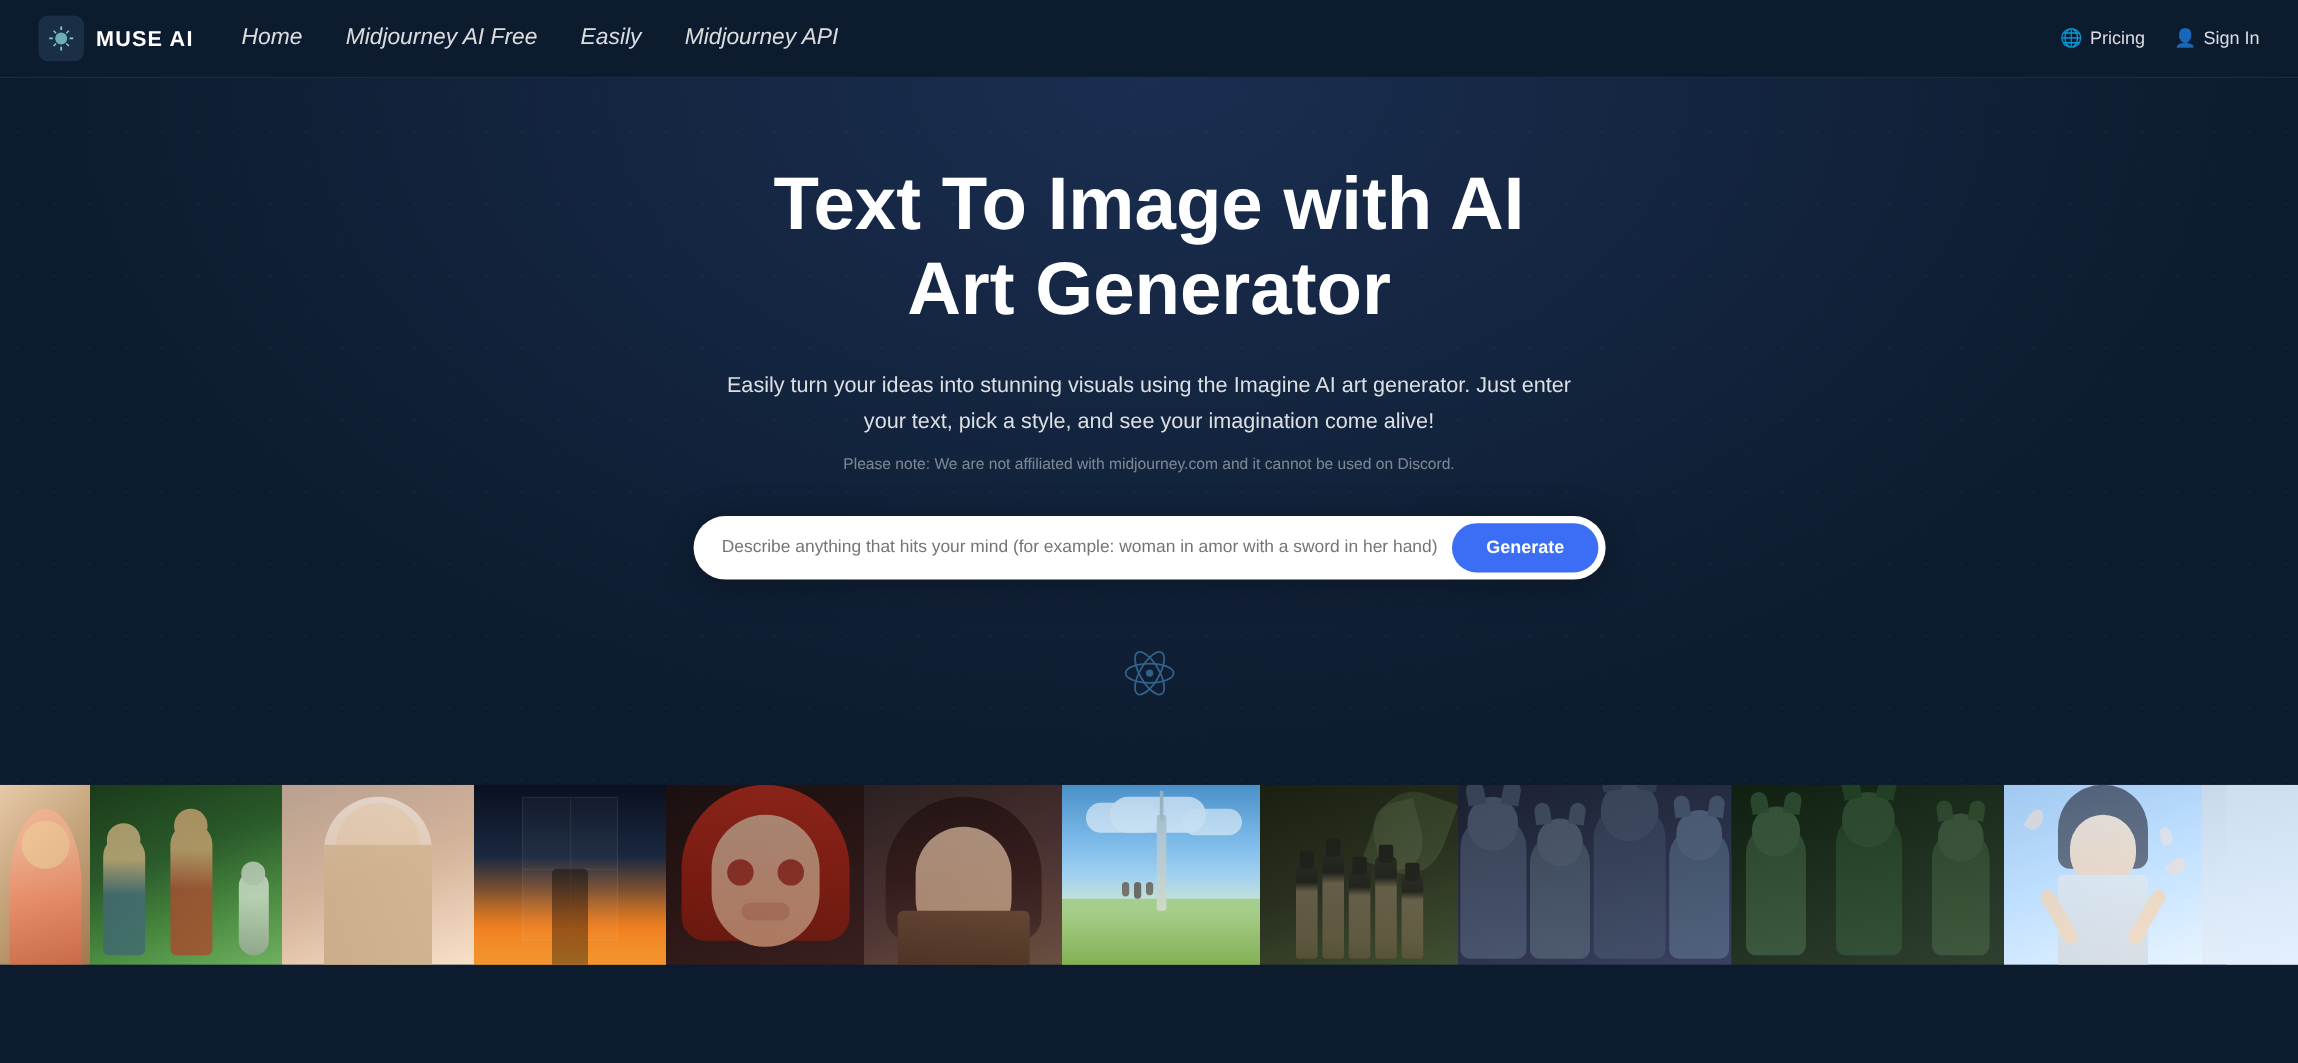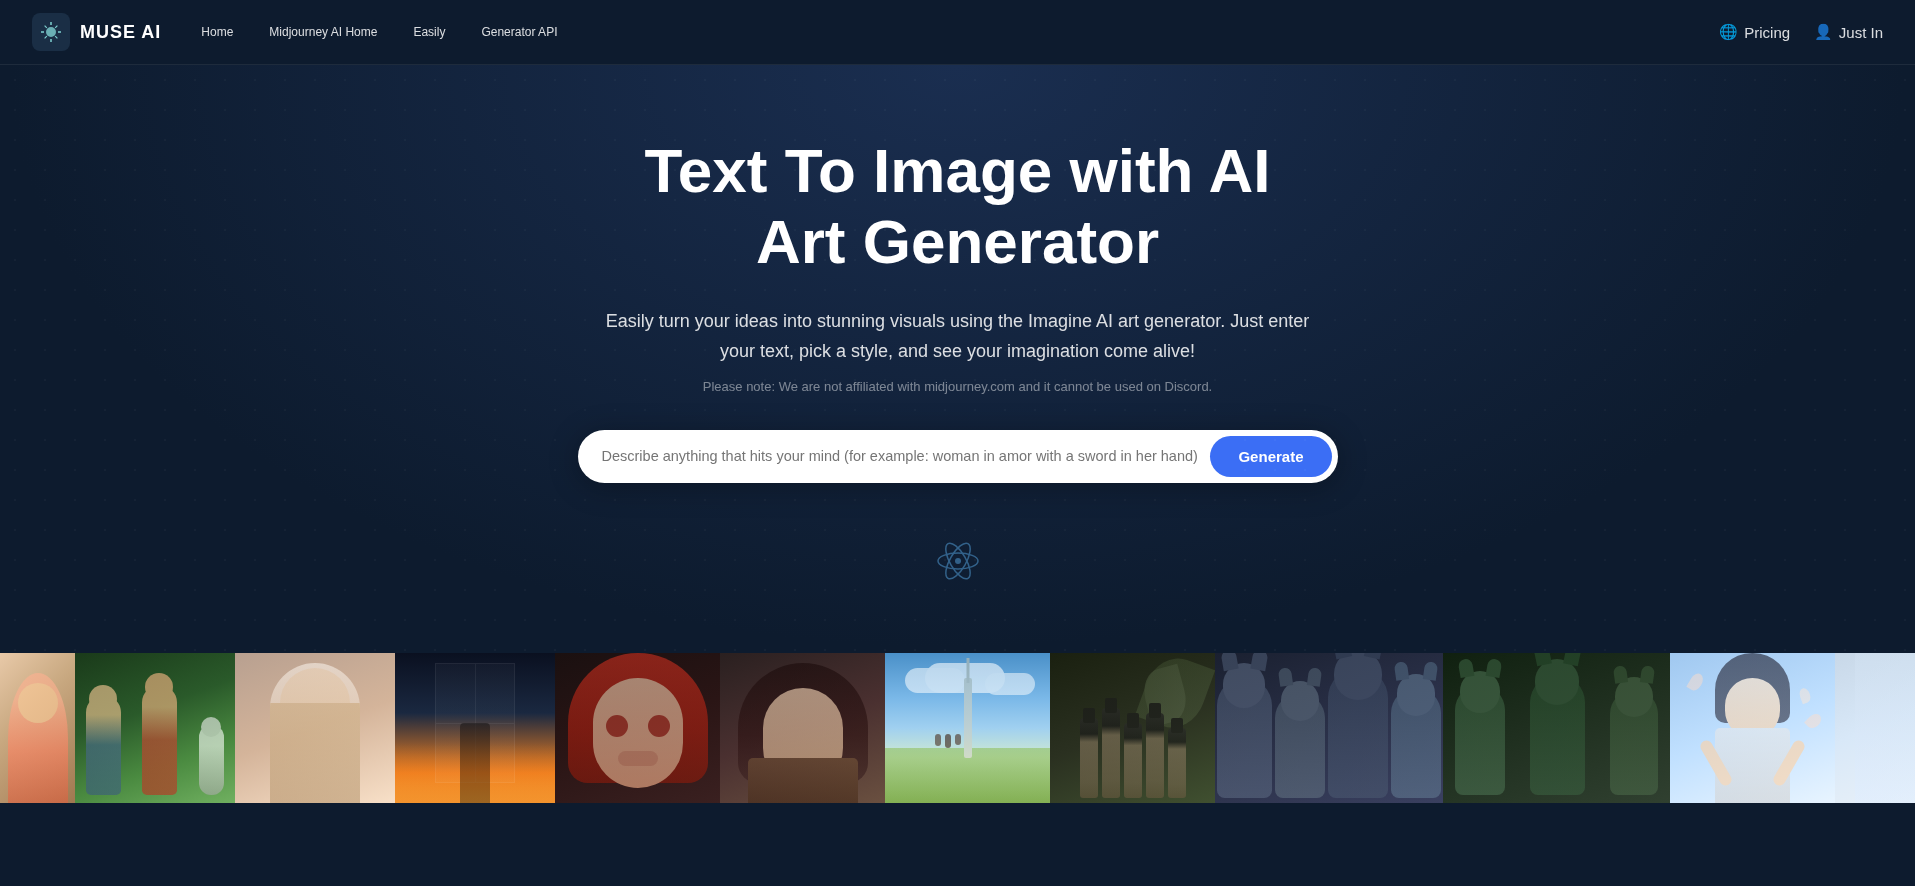--- a/index.html
+++ b/index.html
@@ -47,23 +47,24 @@
       letter-spacing: 1px;
     }
     .nav-links {
       display: flex;
       gap: 36px;
       flex: 1;
     }
     .nav-links a {
       color: rgba(255,255,255,0.85);
       text-decoration: none;
-      font-size: 12px;
+      font-size: 19px;
       font-weight: 400;
       cursor: pointer;
+      font-style: italic;
     }
     .nav-right {
       display: flex;
       align-items: center;
       gap: 24px;
       margin-left: auto;
     }
     .nav-lang {
       display: flex;
       align-items: center;
@@ -196,33 +197,33 @@
         <circle cx="12" cy="12" r="5" fill="#7ecfcf" opacity="0.8"></circle>
         <path d="M12 2 L12 5 M12 19 L12 22 M2 12 L5 12 M19 12 L22 12" stroke="#7ecfcf" stroke-width="1.5"></path>
         <path d="M5.6 5.6 L7.8 7.8 M16.2 16.2 L18.4 18.4 M5.6 18.4 L7.8 16.2 M16.2 7.8 L18.4 5.6" stroke="#7ecfcf" stroke-width="1.2"></path>
       </svg>
     </div>
     <span class="nav-logo-text">MUSE AI</span>
   </div>
 
   <div class="nav-links">
     <a>Home</a>
-    <a>Midjourney AI Home</a>
+    <a>Midjourney AI Free</a>
     <a>Easily</a>
-    <a>Generator API</a>
+    <a>Midjourney API</a>
   </div>
 
   <div class="nav-right">
     <div class="nav-lang">
       <span>🌐</span>
       <span>Pricing</span>
     </div>
     <div class="nav-signin">
       <span>👤</span>
-      <span>Just In</span>
+      <span>Sign In</span>
     </div>
   </div>
 </nav>
 
 <section class="hero">
   <h1 class="hero-title">Text To Image with AI Art Generator</h1>
   <p class="hero-subtitle">Easily turn your ideas into stunning visuals using the Imagine AI art generator. Just enter your text, pick a style, and see your imagination come alive!</p>
   <p class="hero-note">Please note: We are not affiliated with midjourney.com and it cannot be used on Discord.</p>
 
   <div class="search-bar-wrapper">

